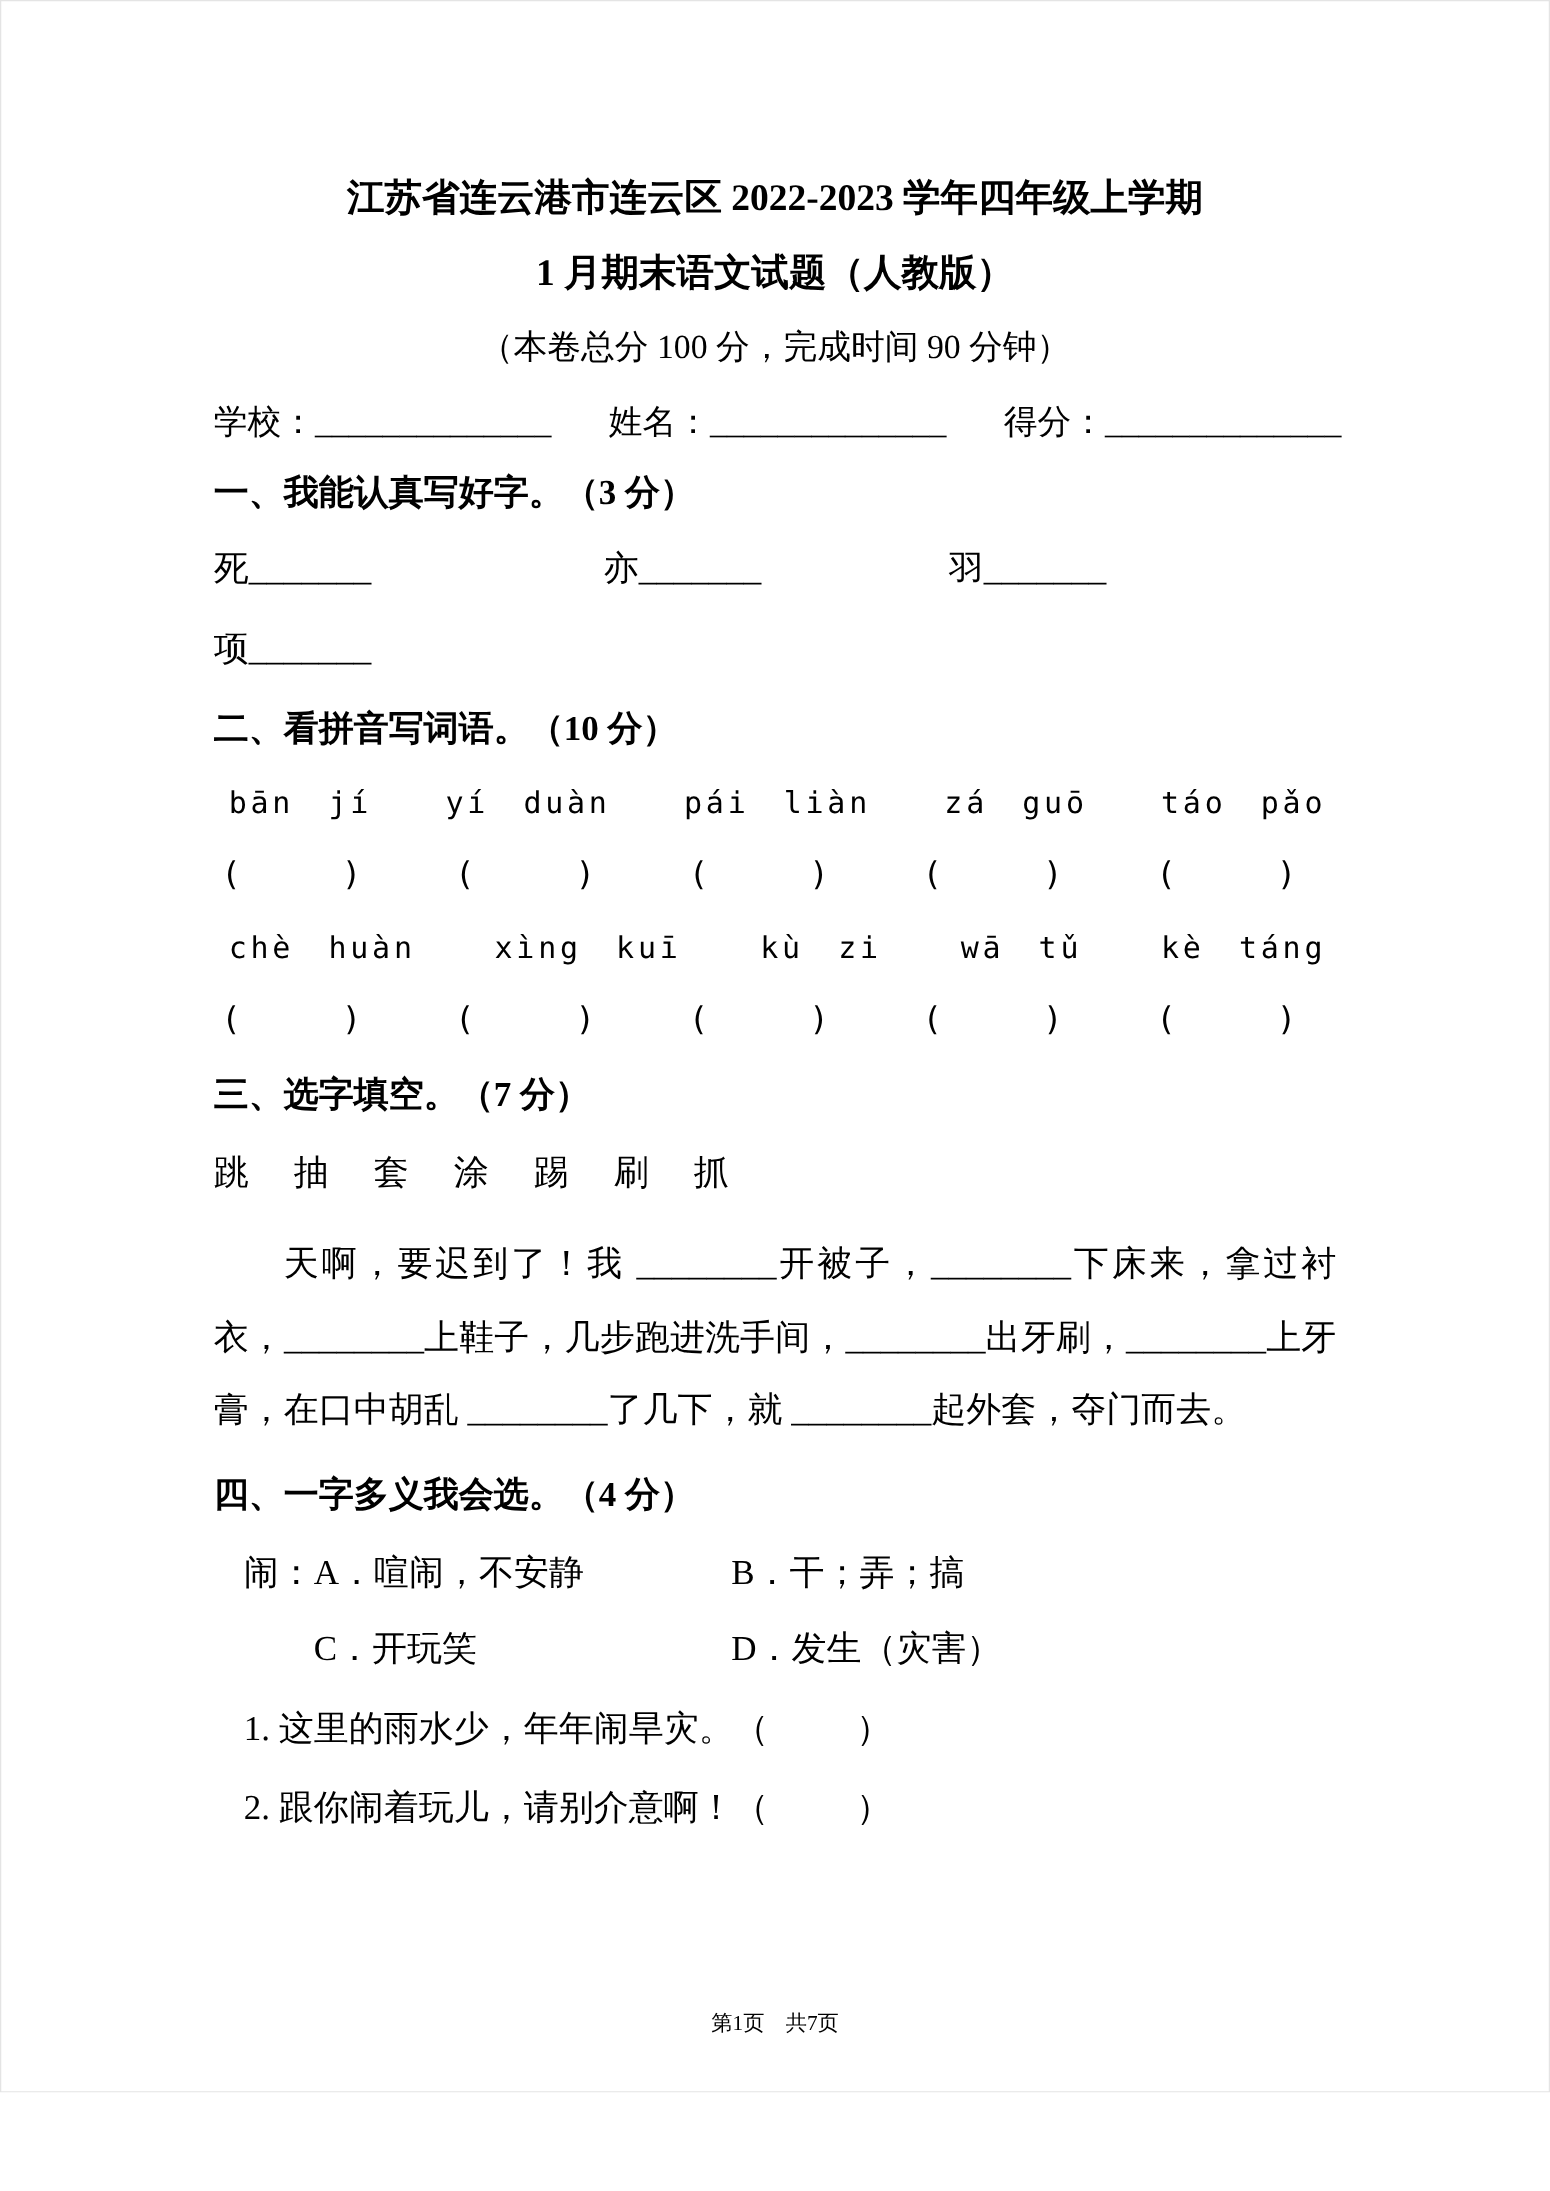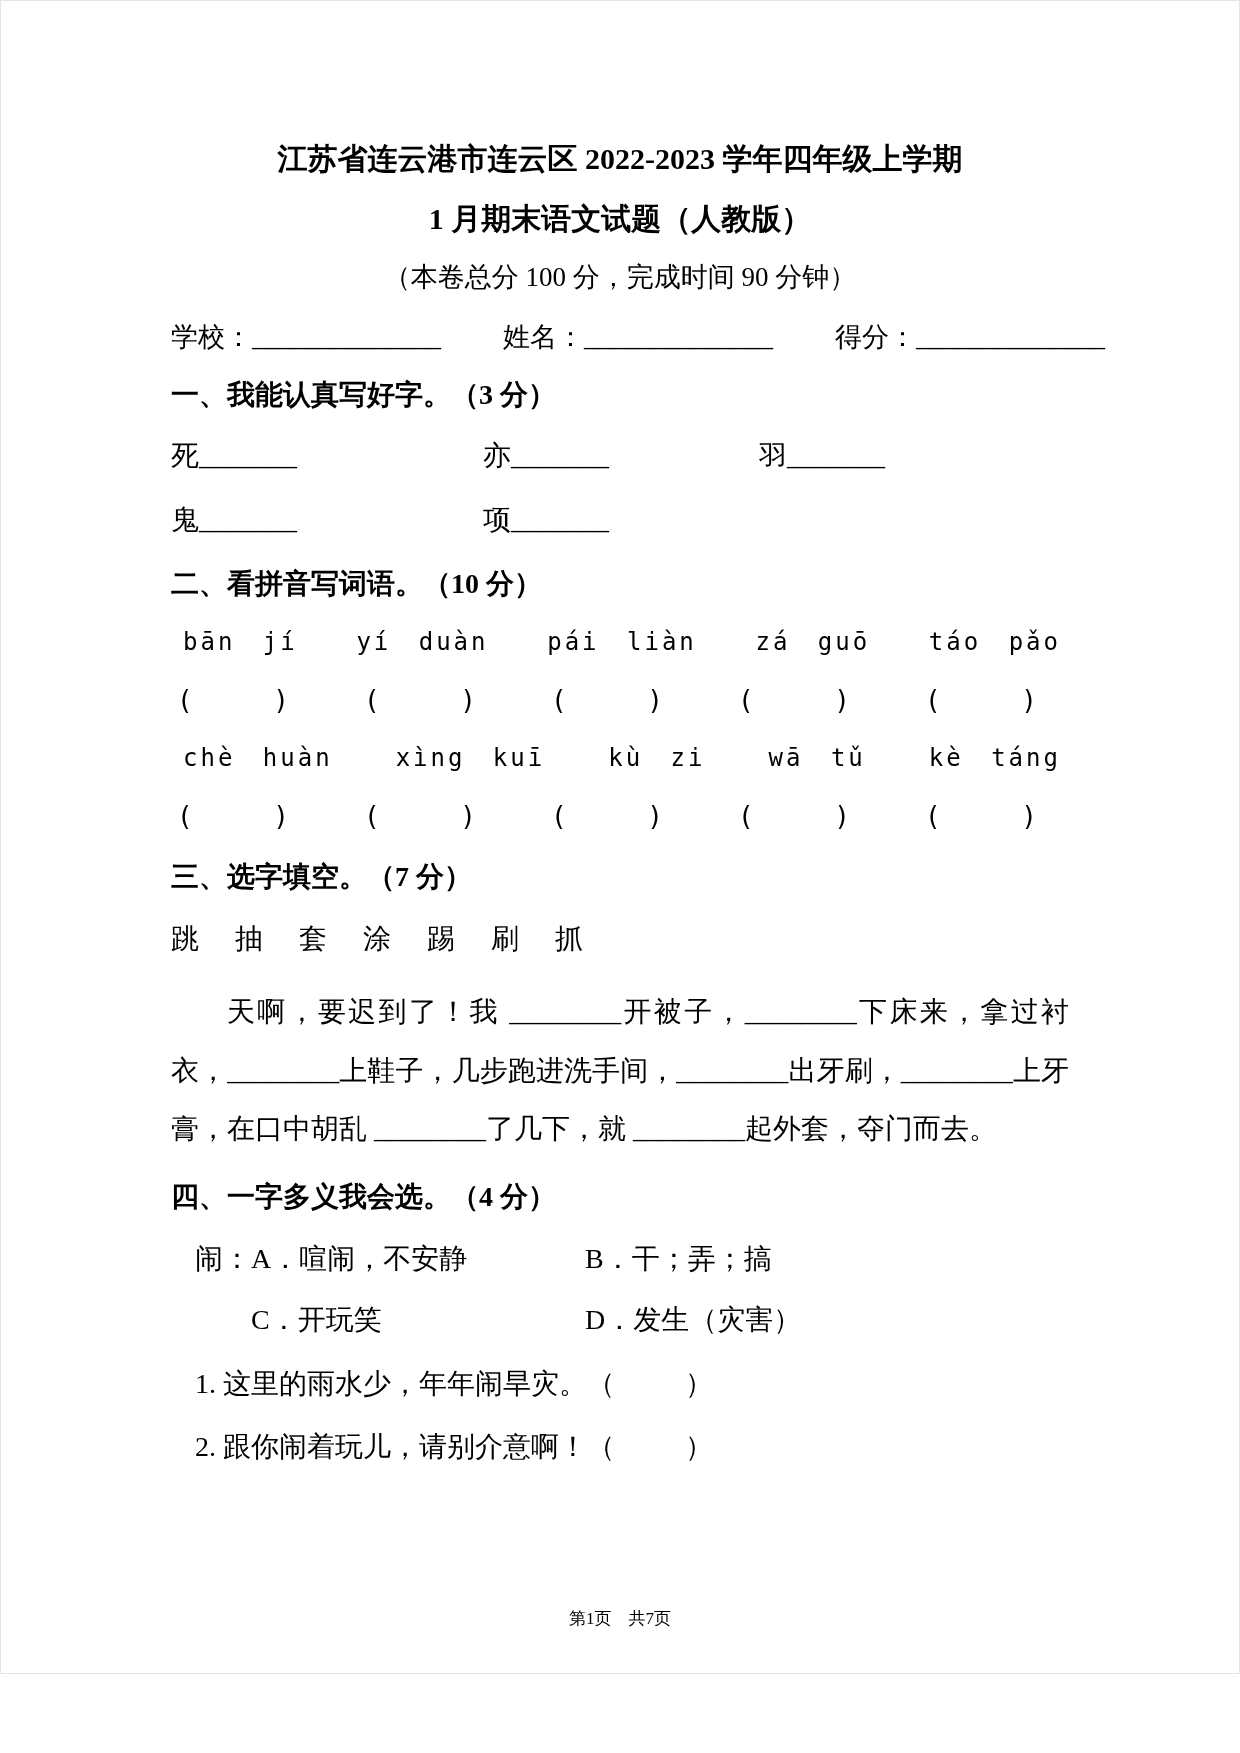--- a/index.html
+++ b/index.html
@@ -31,21 +31,20 @@
     text-align: center;
     line-height: 1.2;
     margin: 0 0 28px 0;
   }
   .fields-row {
     display: flex;
     font-size: 27px;
     line-height: 1.2;
     margin: 0 0 24px 0;
     white-space: pre;
-    gap: 16px;
   }
   .fields-row .field + .field {
     margin-left: 46px;
     font-family: Liberation Serif, serif;
   }
   .sec-heading {
     font-size: 28px;
     font-weight: 700;
     line-height: 1.2;
     margin: 16px 0 28px 0;
@@ -140,21 +139,20 @@
   </div>
 
   <div class="sec-heading">一、我能认真写好字。（3 分）</div>
 
   <div class="hanzi-row">
     <span>死_______</span>
     <span>亦_______</span>
     <span>羽_______</span>
   </div>
   <div class="hanzi-row">
-    <span>鬼_______</span>
     <span>项_______</span>
   </div>
 
   <div class="sec-heading">二、看拼音写词语。（10 分）</div>
 
   <div class="pinyin-row">
     <span>bān jí</span>
     <span>yí duàn</span>
     <span>pái liàn</span>
     <span>zá guō</span>

